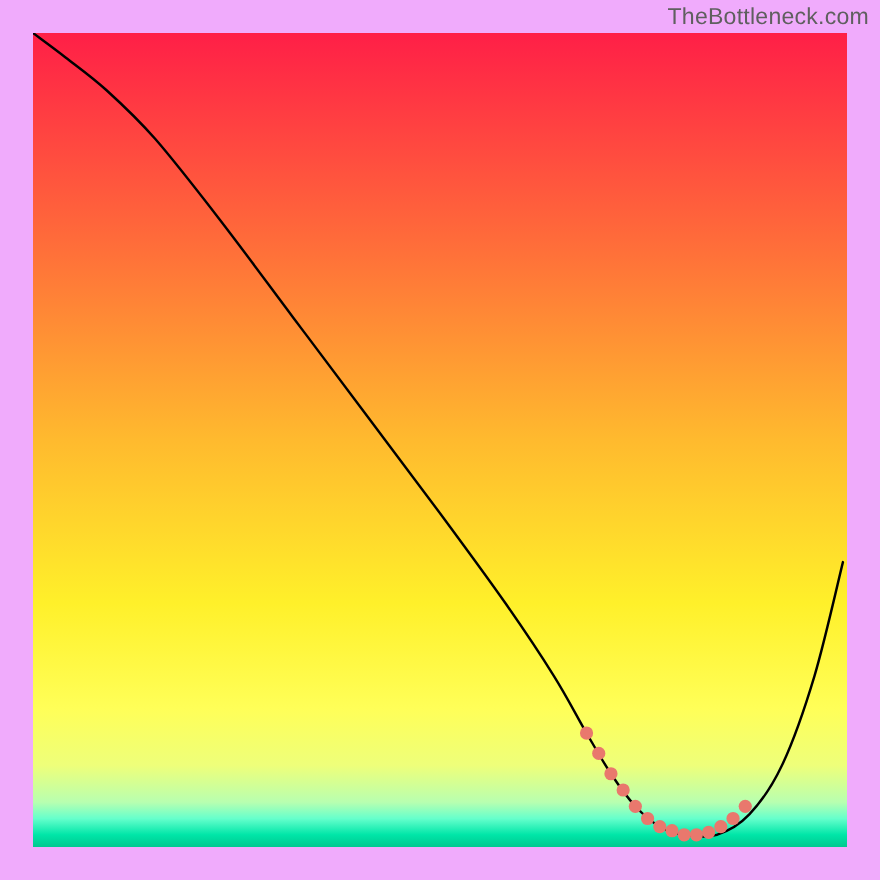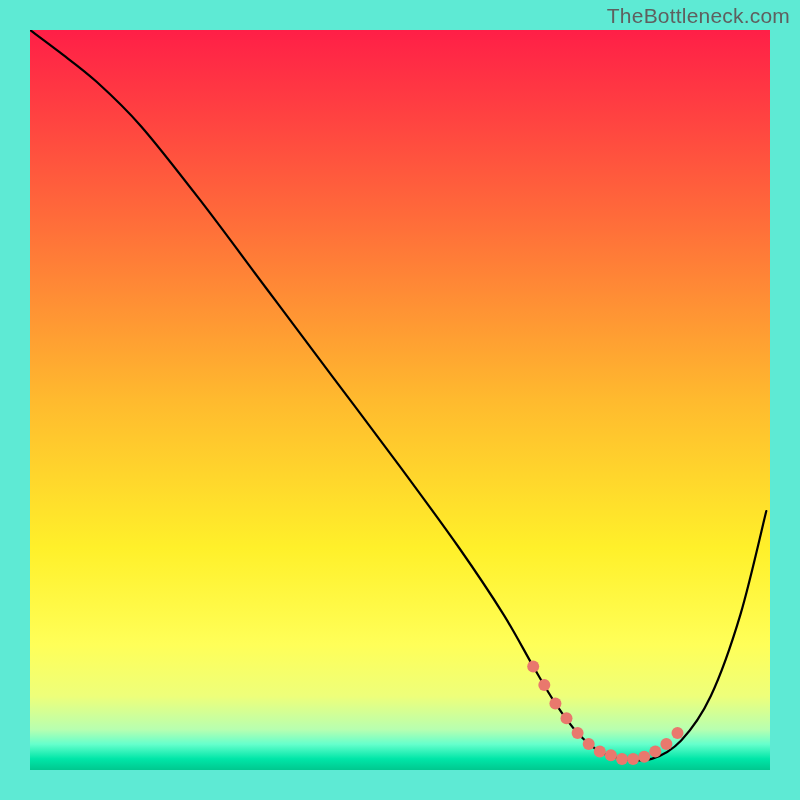--- a/index.html
+++ b/index.html
@@ -8,21 +8,21 @@
     width: 800px;
     height: 800px;
     background: #000;
     font-family: Arial, Helvetica, sans-serif;
     overflow: hidden;
   }
   .frame {
     position: relative;
     width: 800px;
     height: 800px;
-    background: #5eead4;
+    background: #f0abfc;
   }
   .watermark {
     position: absolute;
     top: 4px;
     right: 10px;
     color: #5f5f5f;
     font-size: 21px;
     font-weight: 500;
     letter-spacing: 0.2px;
     user-select: none;

